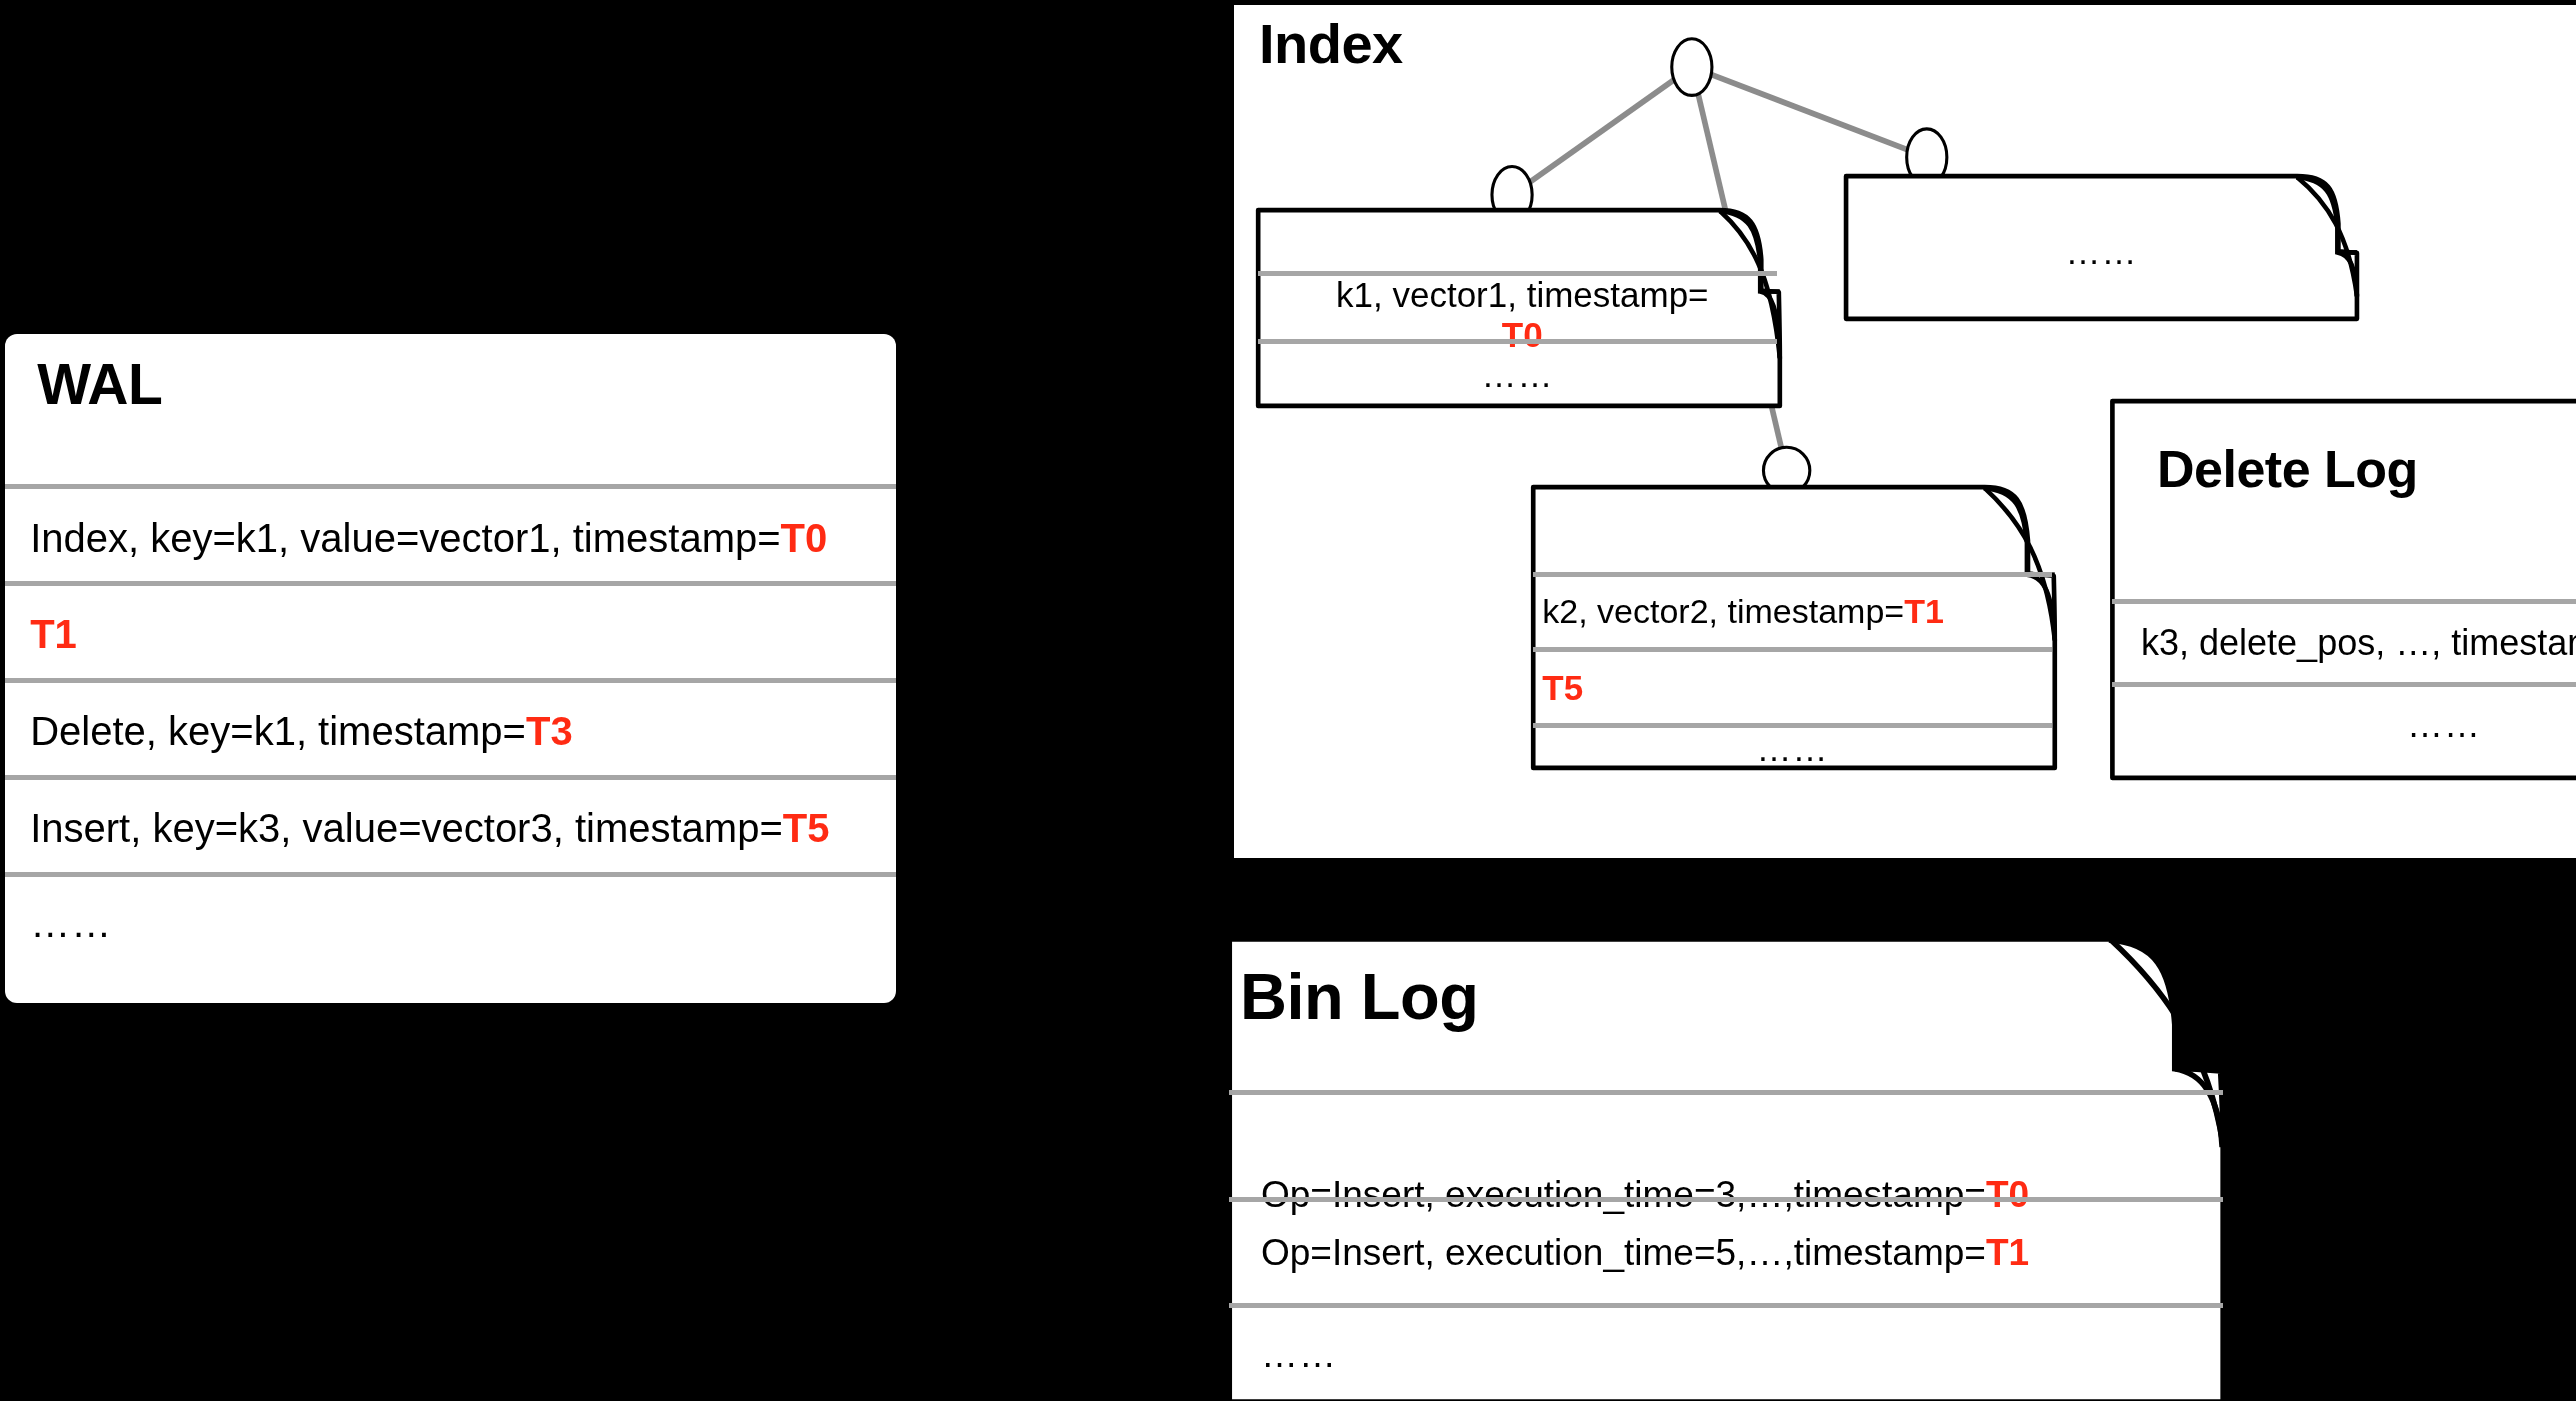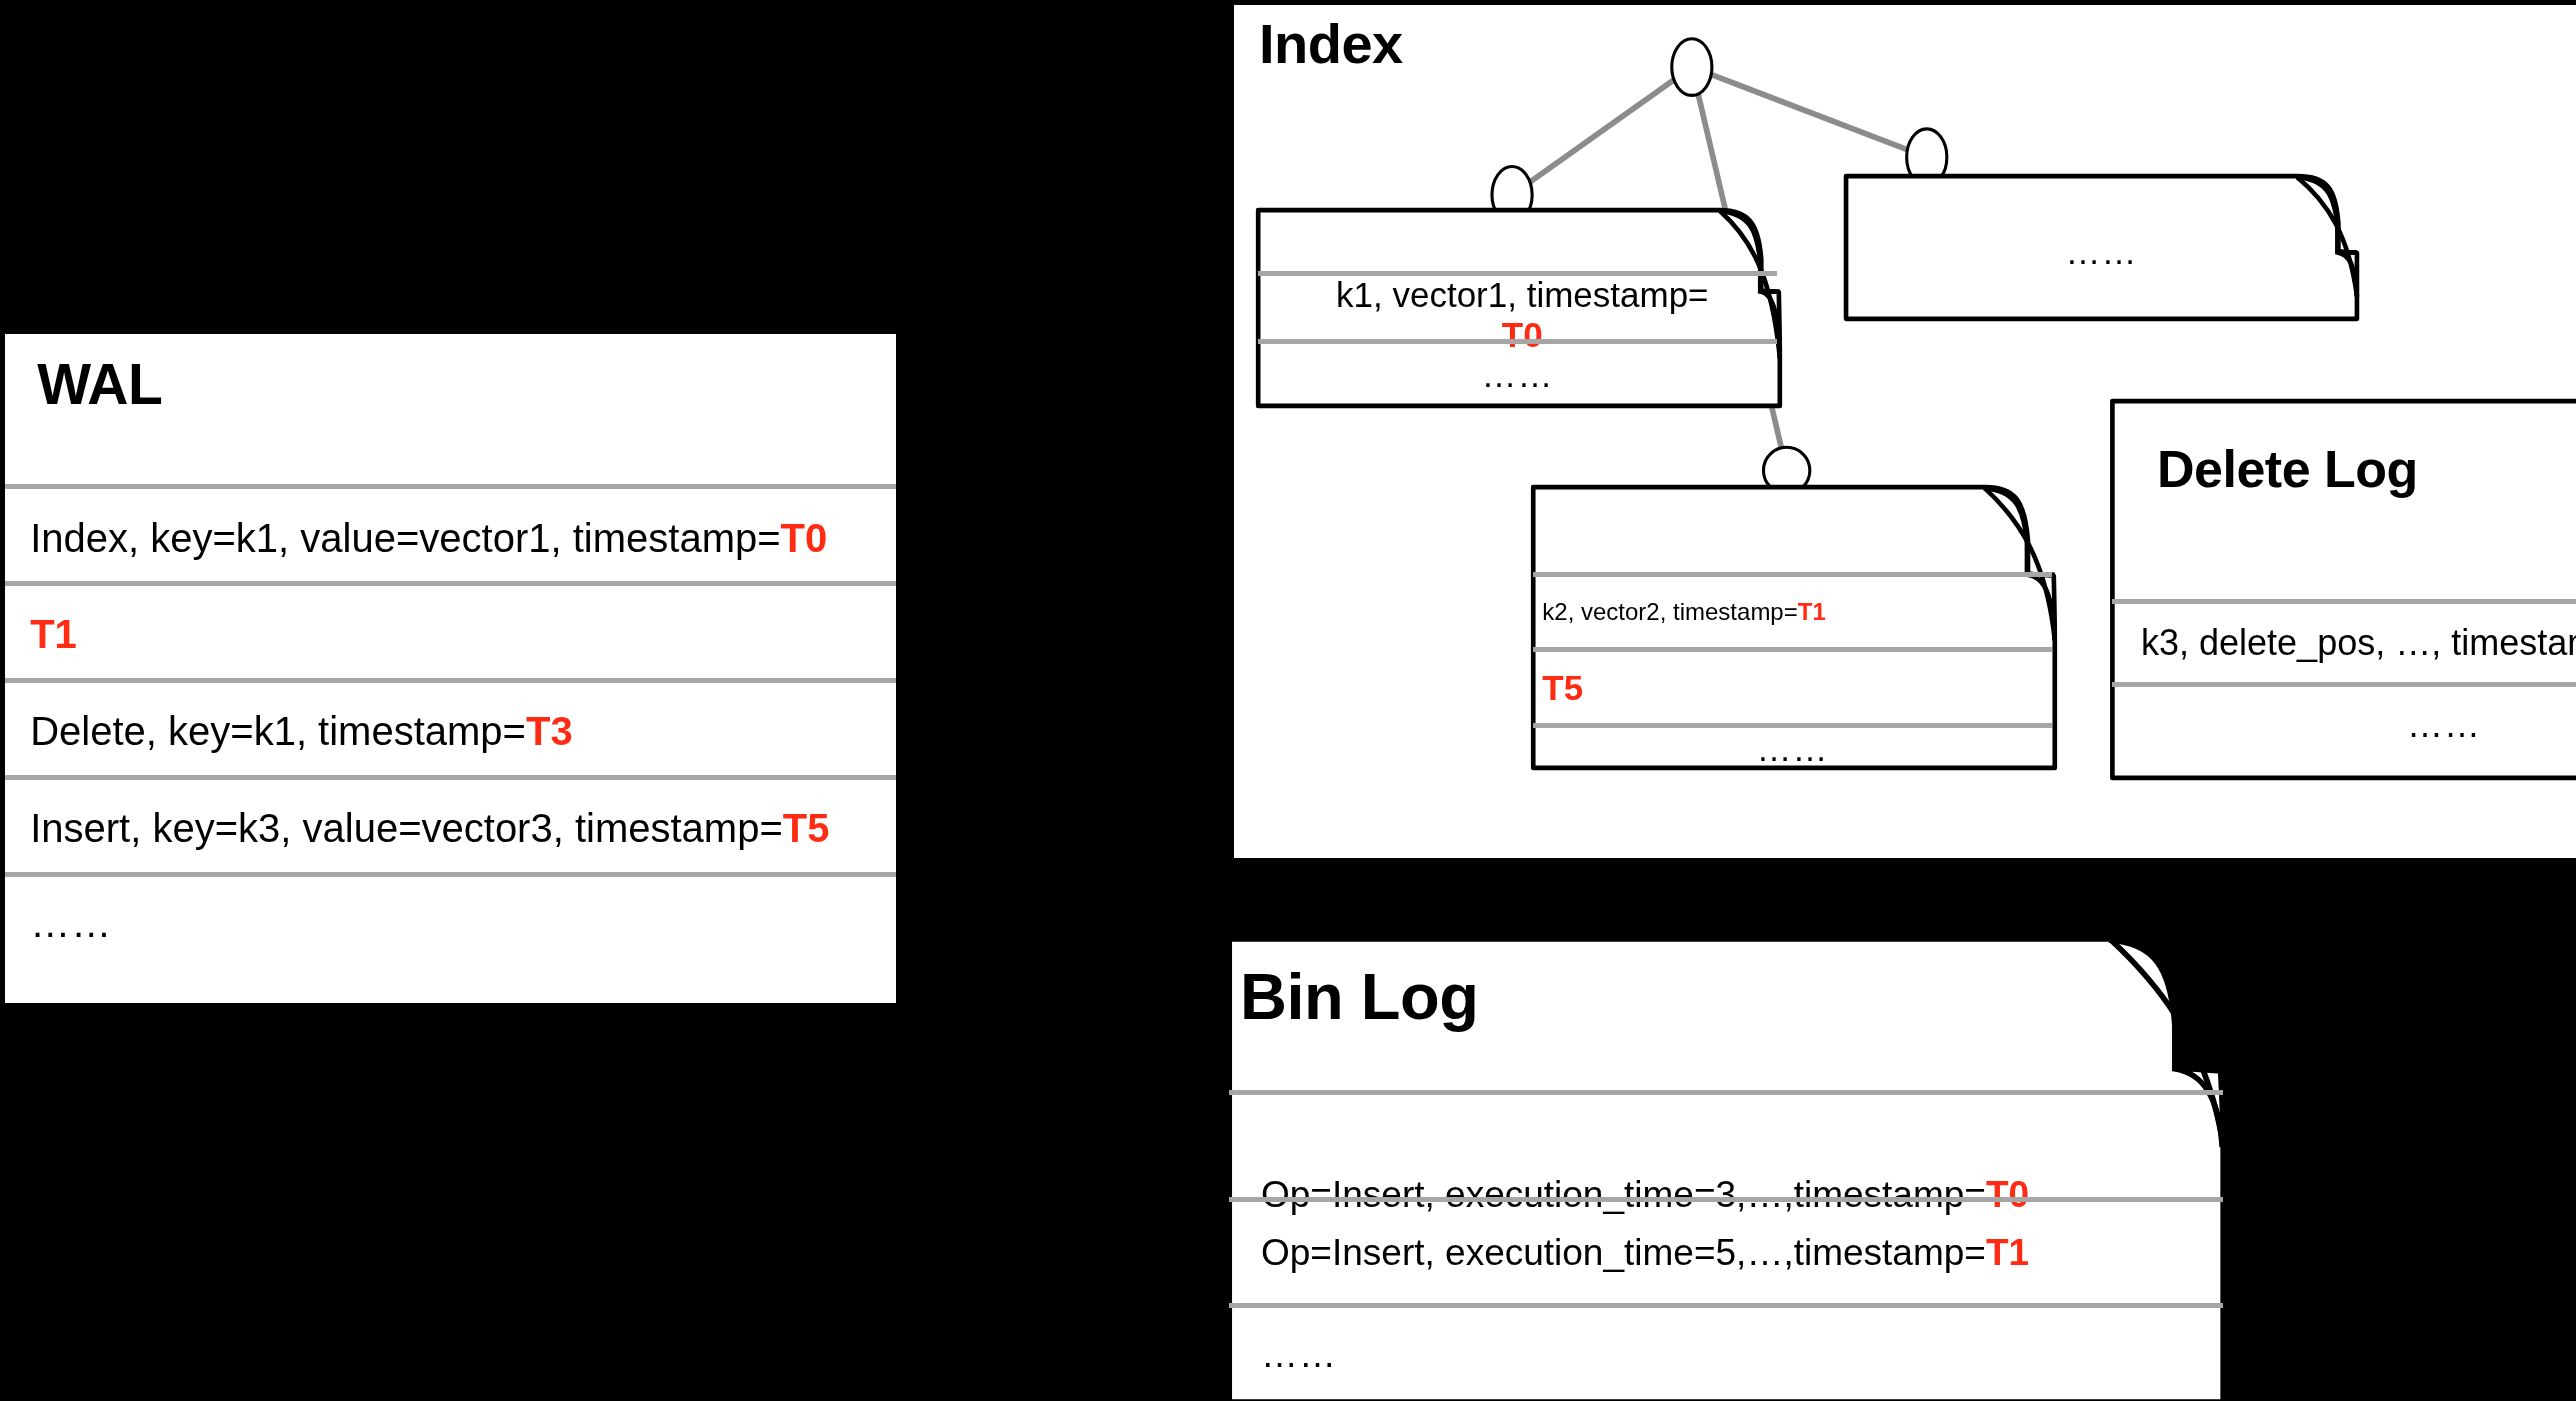--- a/index.html
+++ b/index.html
@@ -60,21 +60,21 @@
     pointer-events: none;
   }
 
   .dots { letter-spacing: 1px; }
 </style>
 </head>
 <body>
 
 <div id="stage">
 
-  <div class="panel" style="left:5.2px; top:334px; width:891px; height:669px; border-radius:0;">
+  <div class="panel" style="left:5.2px; top:334px; width:891px; height:669px; border-radius:12px;">
     <div class="panel-title" style="left:32px; top:21.6px; font-size:57px; line-height:57px;">WAL</div>
 
     <div class="sep" style="left:0px; top:150px; width:891px; height:5.2px;"></div>
     <div class="row" style="left:25px; top:156px; width:855px; height:97px; font-size:40px;">
       <span>Index, key=k1, value=vector1, timestamp=</span>
         <span class="ts">T0</span>
     </div>
 
     <div class="sep" style="left:0px; top:247px; width:891px; height:5.2px;"></div>
     <div class="row" style="left:25px; top:252px; width:855px; height:97px; font-size:40px;">
@@ -146,21 +146,21 @@
   </div>
 
   <div class="doc" style="left:1531px; top:485px; width:526px; height:285px;">
     <svg width="526" height="285" viewBox="0 0 1020 553">
       <path d="M4,4 H880 C940,4 958,32 964,108 L964,172 L1014,176 C1014,176 1016,260 1016,300 L1016,549 H4 Z" fill="#ffffff" stroke="#000000" stroke-width="9" stroke-linejoin="round"></path>
       <path d="M878,6 C940,10 956,46 962,112 L962,174 C994,178 1012,206 1016,302" fill="none" stroke="#000000" stroke-width="9"></path>
       <path d="M880,6 C950,70 1000,150 1016,300" fill="none" stroke="#000000" stroke-width="9"></path>
       <path d="M962,174 L1016,174" fill="none" stroke="#000000" stroke-width="9"></path>
     </svg>
     <div class="sep" style="left:2.1px; top:87px; width:519px; height:4.6px;"></div>
-    <div class="row" style="left:11.3px; top:91px; width:510px; height:71px; font-size:24px;text-align:center;">
+    <div class="row" style="left:11.3px; top:91px; width:510px; height:71px; font-size:34px;text-align:center;">
       <span>k2, vector2, timestamp=</span>
         <span class="ts">T1</span>
     </div>
     <div class="sep" style="left:2.1px; top:162px; width:519px; height:4.6px;"></div>
     <div class="row" style="left:11.3px; top:167px; width:510px; height:71px; font-size:35px;">
         <span class="ts">T5</span>
     </div>
     <div class="sep" style="left:2.1px; top:238px; width:519px; height:4.6px;"></div>
     <div class="row center" style="left:2.1px; top:243px; width:519px; height:41px; font-size:35px;">
       <span class="dots">……</span>

